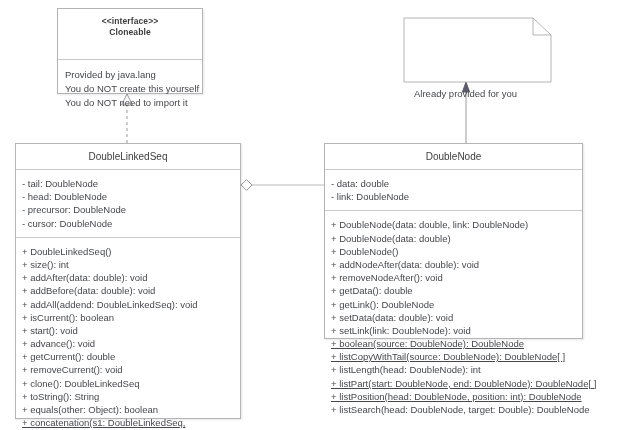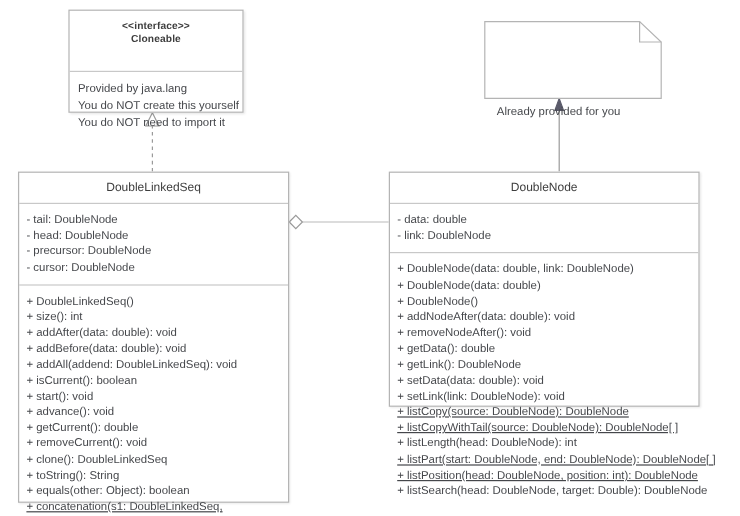--- a/index.html
+++ b/index.html
@@ -166,21 +166,21 @@
     <div class="uml-section divided">
       <div class="uml-row">+ DoubleNode(data: double, link: DoubleNode)</div>
       <div class="uml-row">+ DoubleNode(data: double)</div>
       <div class="uml-row">+ DoubleNode()</div>
       <div class="uml-row">+ addNodeAfter(data: double): void</div>
       <div class="uml-row">+ removeNodeAfter(): void</div>
       <div class="uml-row">+ getData(): double</div>
       <div class="uml-row">+ getLink(): DoubleNode</div>
       <div class="uml-row">+ setData(data: double): void</div>
       <div class="uml-row">+ setLink(link: DoubleNode): void</div>
-      <div class="uml-row static">+ listCopy(source: DoubleNode): DoubleNode</div>
+      <div class="uml-row static">+ boolean(source: DoubleNode): DoubleNode</div>
       <div class="uml-row static">+ listCopyWithTail(source: DoubleNode): DoubleNode[ ]</div>
       <div class="uml-row">+ listLength(head: DoubleNode): int</div>
       <div class="uml-row static">+ listPart(start: DoubleNode, end: DoubleNode): DoubleNode[ ]</div>
       <div class="uml-row static">+ listPosition(head: DoubleNode, position: int): DoubleNode</div>
       <div class="uml-row">+ listSearch(head: DoubleNode, target: Double): DoubleNode</div>
     </div>
   </div>
 
 </div>
 

